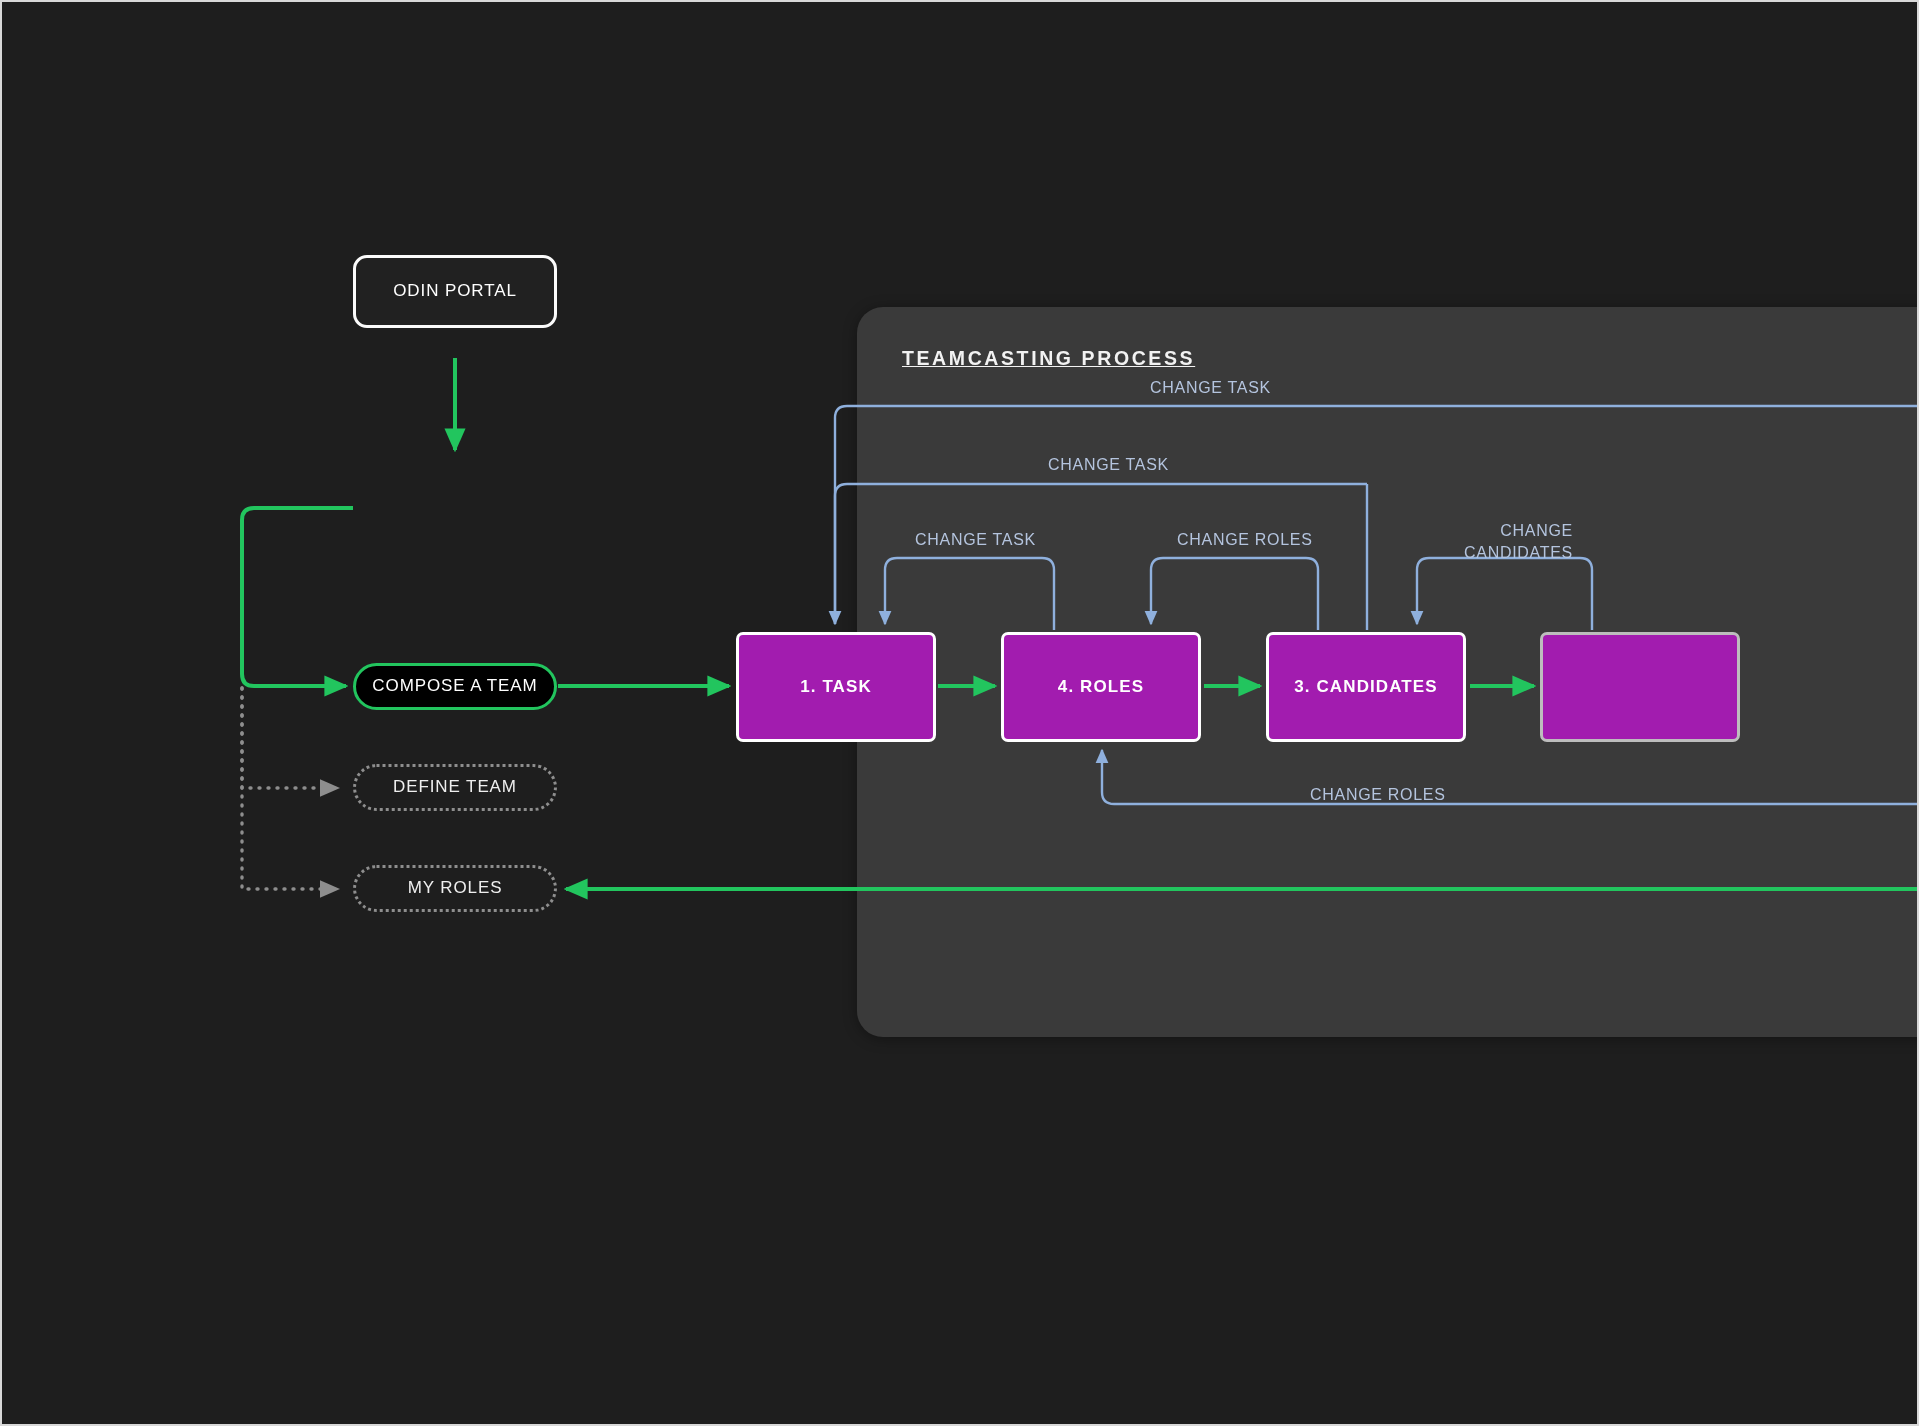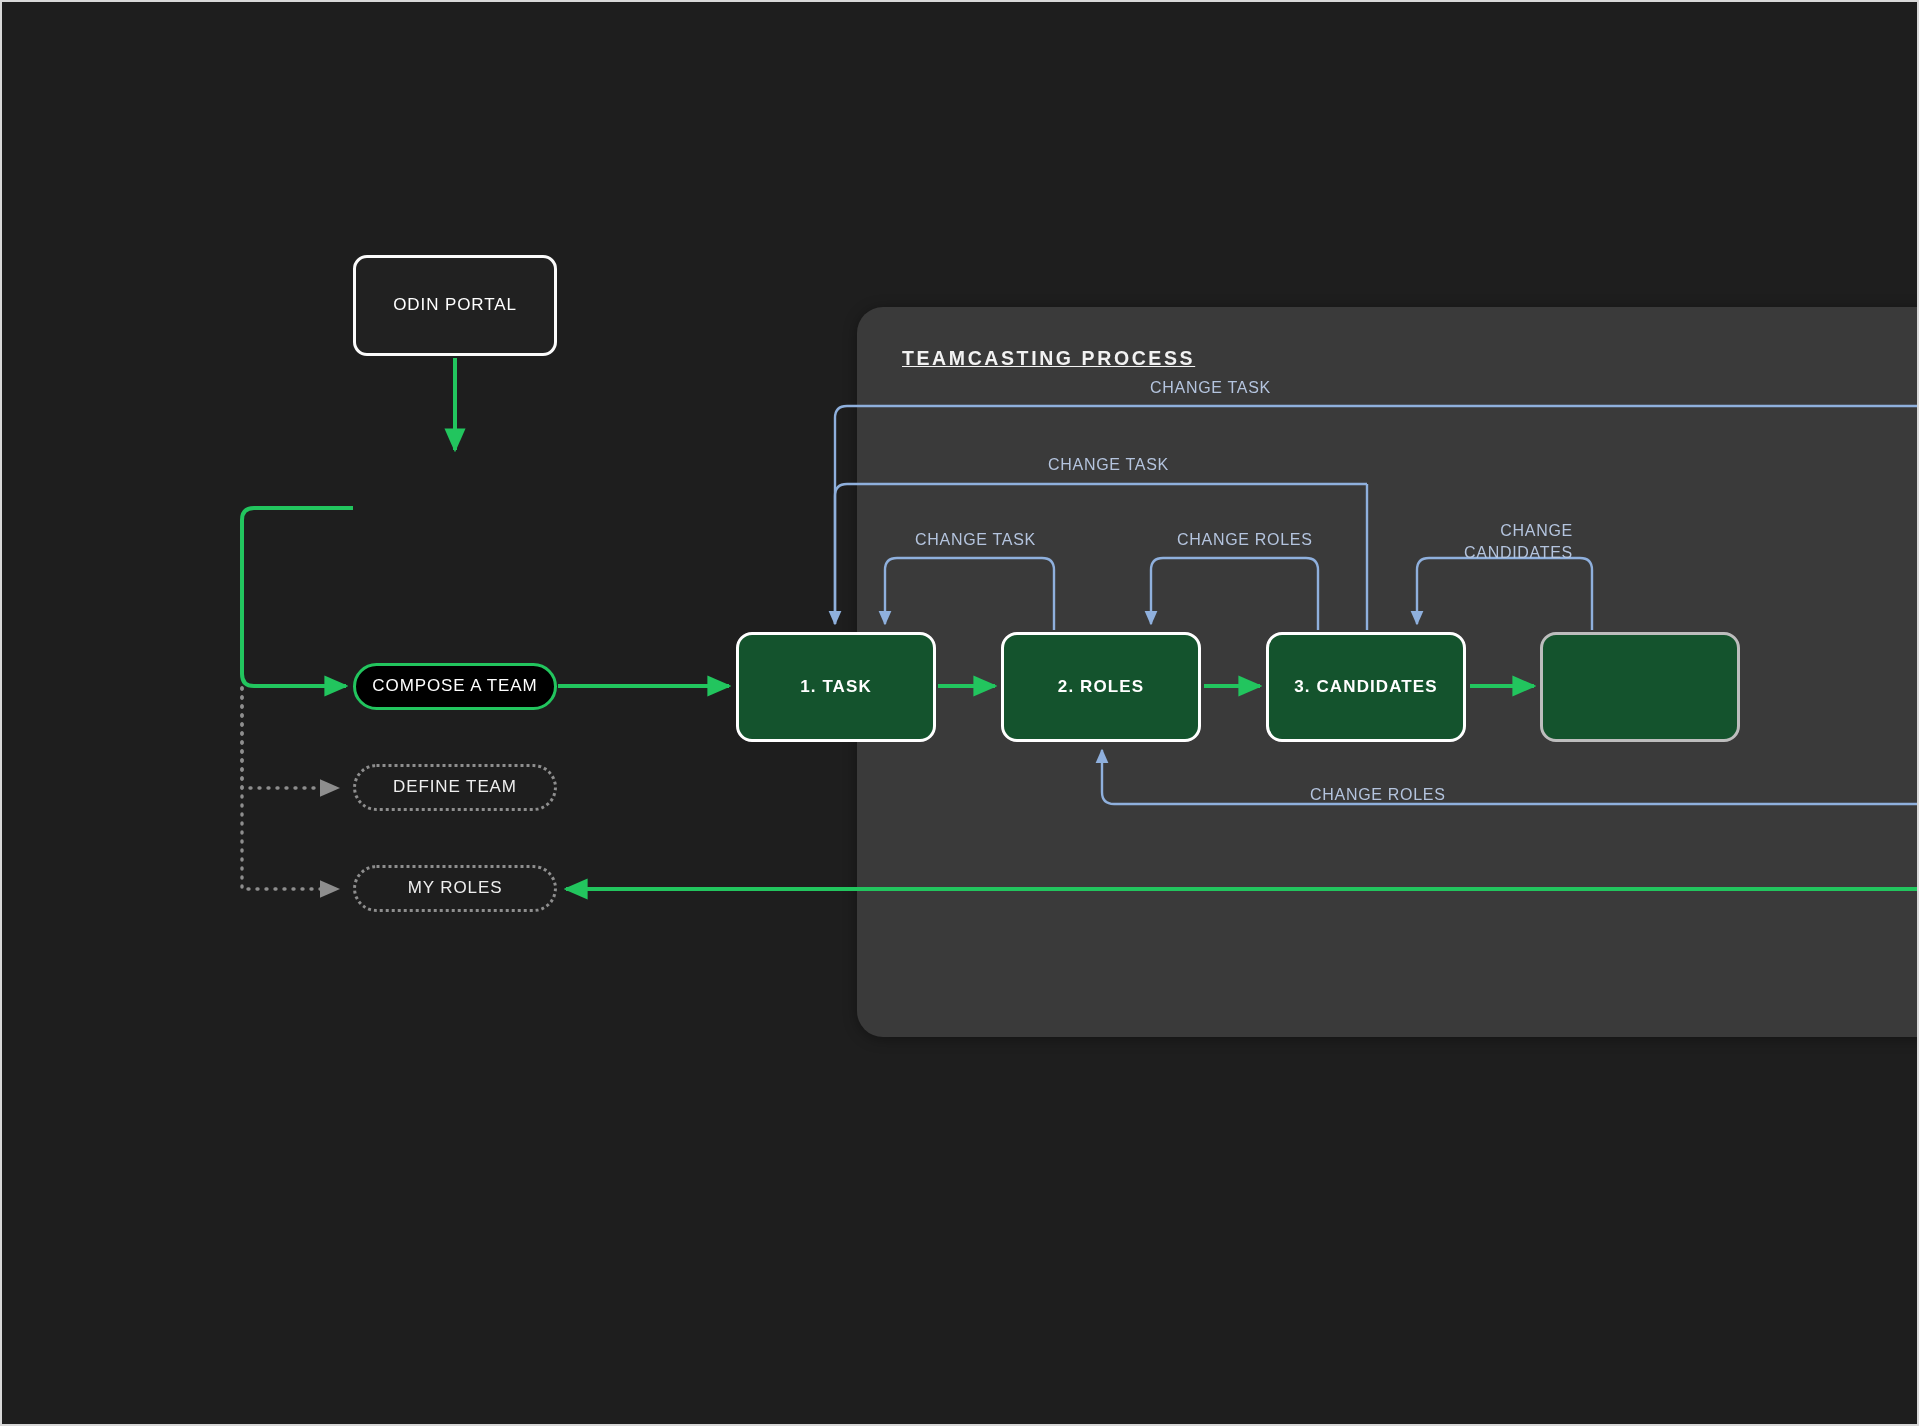--- a/index.html
+++ b/index.html
@@ -63,23 +63,23 @@
     letter-spacing: 0.9px;
     line-height: 1.45;
     font-weight: 500;
   }
   .node-solid {
     background: #212121;
     border: 3px solid #fbfbfb;
     border-radius: 14px;
   }
   .node-step {
-    background: #14532d;
+    background: #a21caf;
     border: 3.5px solid #ffffff;
-    border-radius: 16px;
+    border-radius: 7px;
     font-weight: bold;
     letter-spacing: 1.1px;
   }
   .node-pill-green {
     background: #000000;
     border: 3px solid #22c55e;
     border-radius: 999px;
     font-weight: 500;
   }
   .node-pill-dotted {
@@ -146,21 +146,21 @@
 
     <path d="M1052,628 L1052,568 Q1052,556 1040,556 L895,556 Q883,556 883,568 L883,622" fill="none" stroke="#8fb0dd" stroke-width="2.4" marker-end="url(#arrow-blue)"></path>
 
     <path d="M1316,628 L1316,568 Q1316,556 1304,556 L1161,556 Q1149,556 1149,568 L1149,622" fill="none" stroke="#8fb0dd" stroke-width="2.4" marker-end="url(#arrow-blue)"></path>
 
     <path d="M1590,628 L1590,568 Q1590,556 1578,556 L1427,556 Q1415,556 1415,568 L1415,622" fill="none" stroke="#8fb0dd" stroke-width="2.4" marker-end="url(#arrow-blue)"></path>
 
     <path d="M1919,802 L1112,802 Q1100,802 1100,790 L1100,748" fill="none" stroke="#8fb0dd" stroke-width="2.4" marker-end="url(#arrow-blue)"></path>
   </svg>
 
-  <div class="node node-solid" style="left:351px; top:253px; width:204px; height:101px;">
+  <div class="node node-solid" style="left:351px; top:253px; width:204px; height:73px;">
     <span>ODIN PORTAL</span>
   </div>
 
 
   <div class="node node-pill-green" style="left:351px; top:661px; width:204px; height:47px;">
     <span>COMPOSE A TEAM</span>
   </div>
 
   <div class="node node-pill-dotted" style="left:351px; top:762px; width:204px; height:47px;">
     <span>DEFINE TEAM</span>
@@ -168,21 +168,21 @@
 
   <div class="node node-pill-dotted" style="left:351px; top:863px; width:204px; height:47px;">
     <span>MY ROLES</span>
   </div>
 
   <div class="node node-step" style="left:734px; top:630px; width:200px; height:110px;">
     <span>1. TASK</span>
   </div>
 
   <div class="node node-step" style="left:999px; top:630px; width:200px; height:110px;">
-    <span>2. ROLES</span>
+    <span>4. ROLES</span>
   </div>
 
   <div class="node node-step" style="left:1264px; top:630px; width:200px; height:110px;">
     <span>3. CANDIDATES</span>
   </div>
 
   <div class="node node-step" style="left:1538px; top:630px; width:200px; height:110px; border-color:#bdbdbd;">
     <span></span>
   </div>
 

